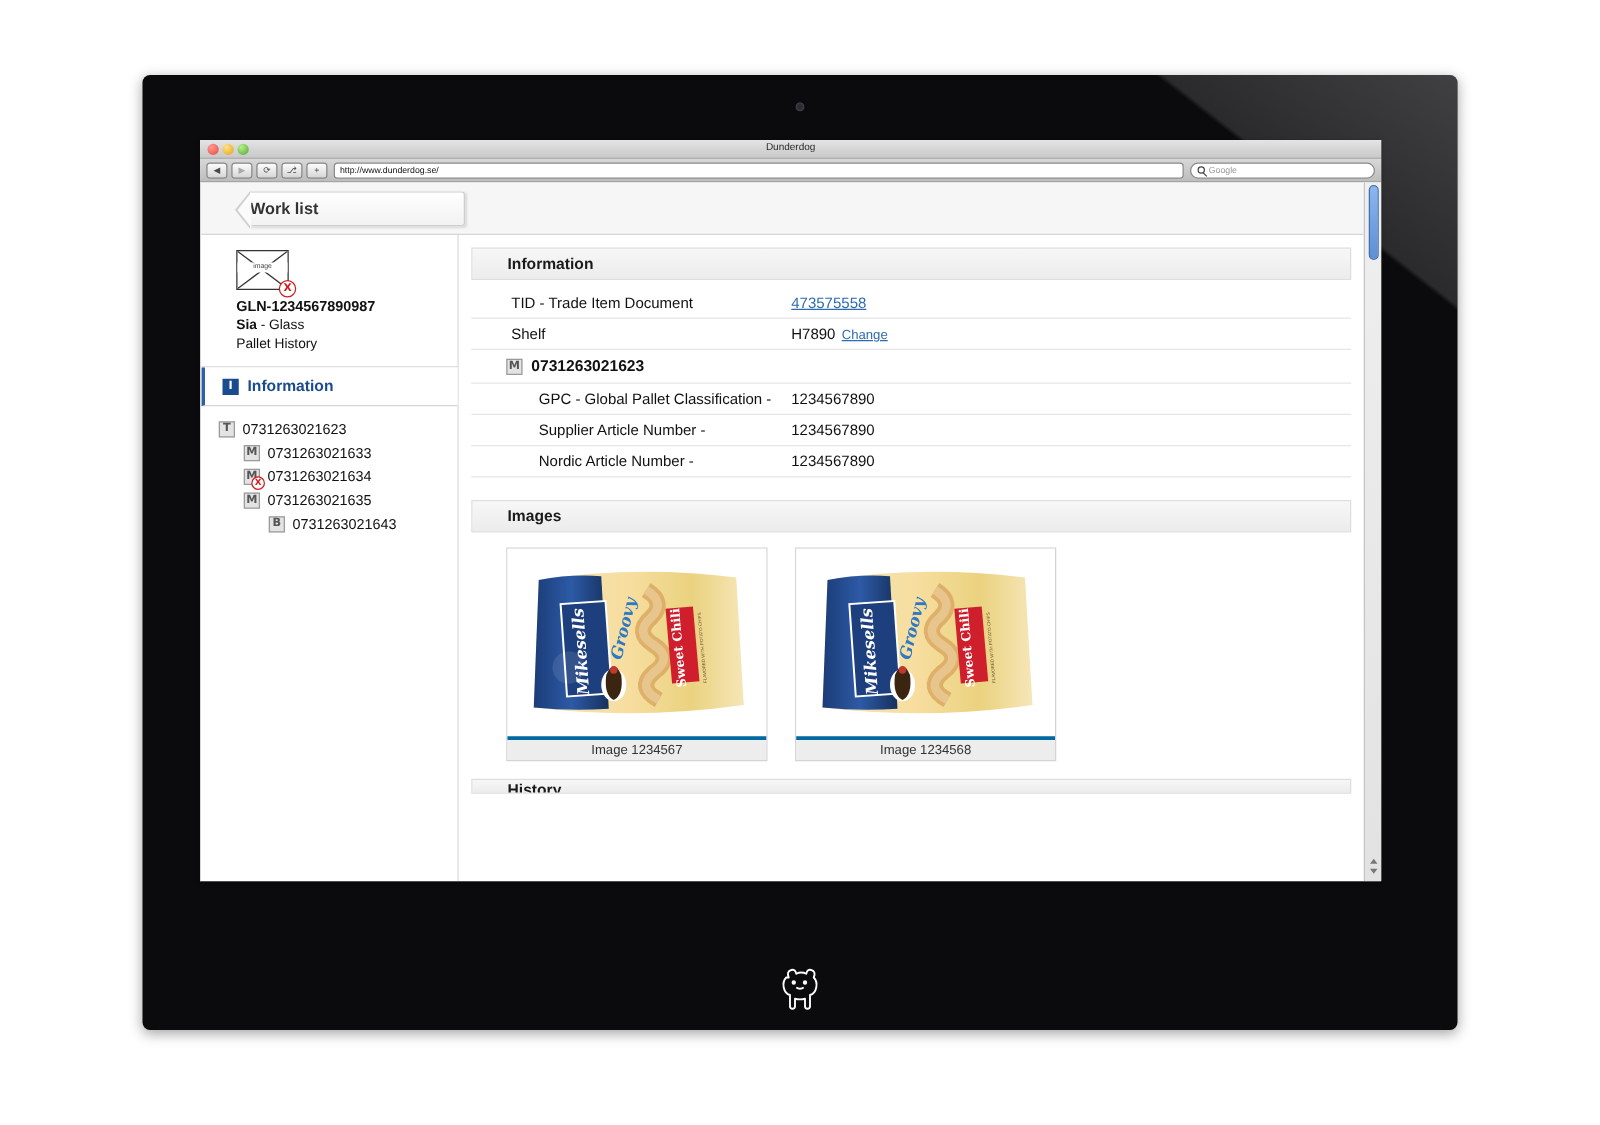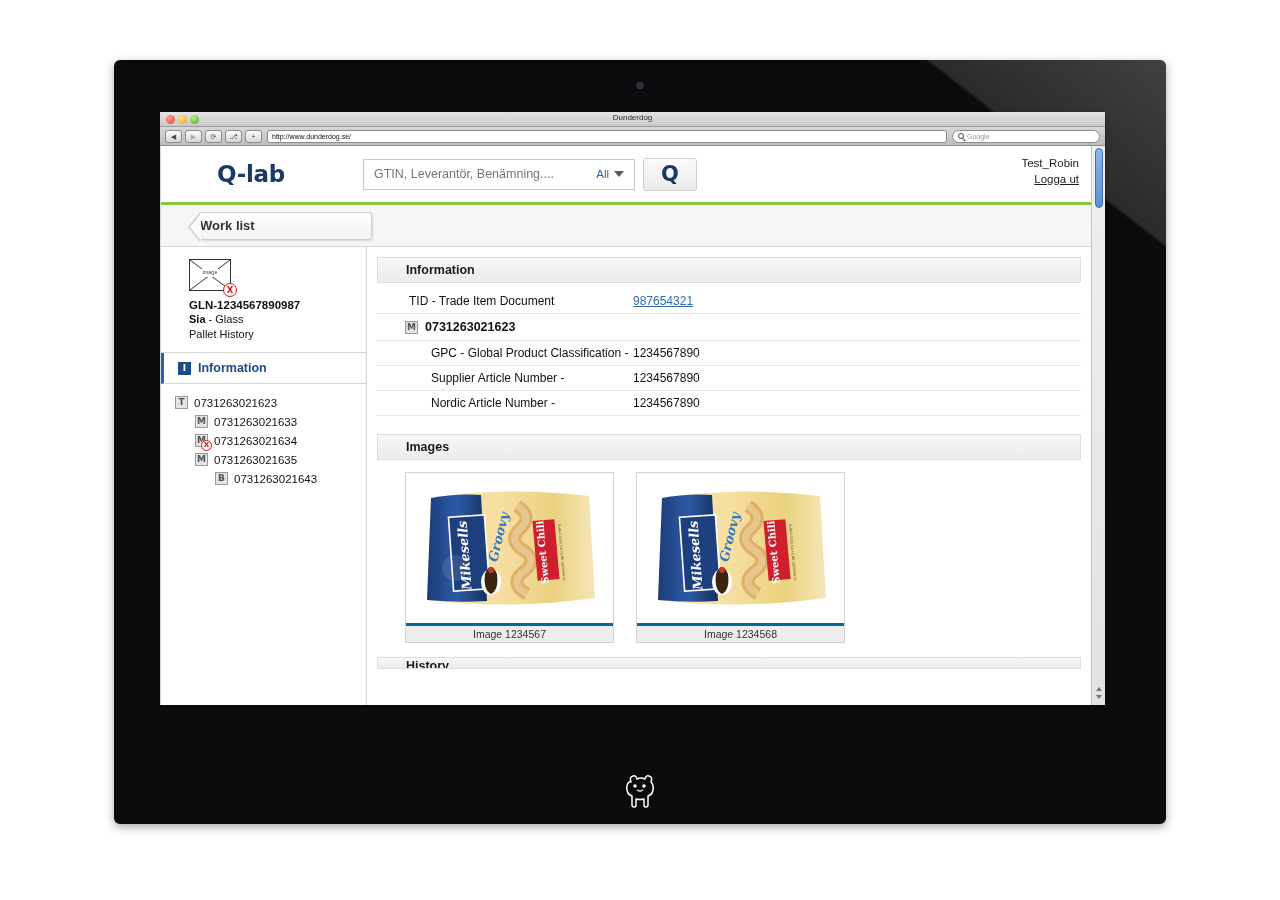--- a/index.html
+++ b/index.html
@@ -349,37 +349,20 @@
       <span id="urlbar">http://www.dunderdog.se/</span>
       <span id="searchbar">
         <span class="mag"></span>
         <span>Google</span>
       </span>
     </div>
 
     <div id="viewport">
       <div id="page">
 
-        <div id="app-header">
-          <div id="logo">Q-lab</div>
-          <div id="search-wrap">
-            <div id="search-box">
-              <input id="search-input" type="text" placeholder="GTIN, Leverantör, Benämning...." style="">
-              <span id="search-scope">
-                <span>All</span>
-                <span class="caret-down"></span>
-              </span>
-            </div>
-            <div id="search-btn">Q</div>
-          </div>
-          <div id="user-box">
-            <span>Test_Robin</span>
-            <a id="logout" href="#">Logga ut</a>
-          </div>
-        </div>
 
         <div id="tabstrip">
           <div id="worklist-tab">
             <span>Work list</span>
           </div>
         </div>
 
         <div id="body">
 
           <div id="sidebar">
@@ -431,32 +414,38 @@
             </div>
           </div>
 
           <div id="content">
 
             <div class="panel-head">Information</div>
 
             <div class="kv">
               <span class="k">TID  - Trade Item Document</span>
               <span class="v">
-                <a href="#">987654321</a>
+                <a href="#">473575558</a>
               </span>
             </div>
 
+            <div class="kv">
+              <span class="k">Shelf</span>
+              <span class="v">
+                <span>H7890</span><a class="change" href="#">Change</a>
+              </span>
+            </div>
 
             <div class="group-row">
               <span class="tag grey">M</span>
               <span>0731263021623</span>
             </div>
 
             <div class="kv sub">
-              <span class="k">GPC - Global Product Classification -</span>
+              <span class="k">GPC - Global Pallet Classification -</span>
               <span class="v">1234567890</span>
             </div>
             <div class="kv sub">
               <span class="k">Supplier Article Number -</span>
               <span class="v">1234567890</span>
             </div>
             <div class="kv sub">
               <span class="k">Nordic Article Number -</span>
               <span class="v">1234567890</span>
             </div>

